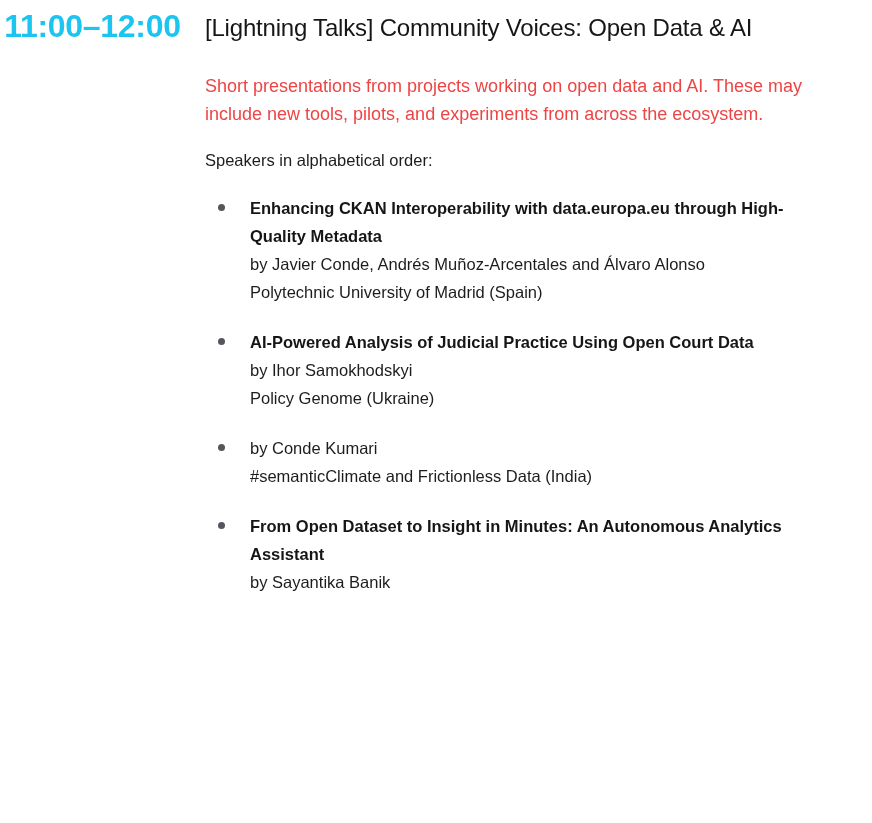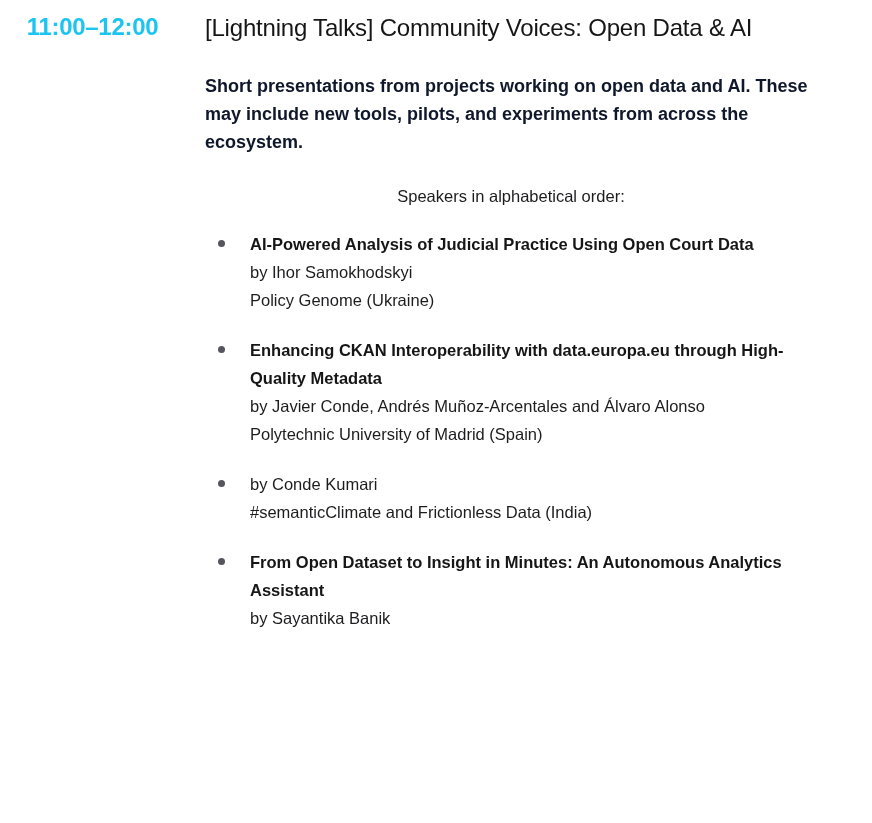--- a/index.html
+++ b/index.html
@@ -20,21 +20,21 @@
     display: flex;
     align-items: flex-start;
     padding-top: 10px;
   }
   .time-col {
     flex: 0 0 185px;
     width: 185px;
     text-align: center;
     margin-right: 20px;
     font-weight: 700;
-    font-size: 24px;
+    font-size: 32px;
     line-height: 33px;
     letter-spacing: -0.3px;
   }
   .time-col .time-line,
   .time-col .tz-line {
     display: block;
   }
   .content-col {
     flex: 1 1 auto;
     max-width: 612px;
@@ -42,32 +42,30 @@
   }
   .session-title {
     margin: 0 0 27px 0;
     font-size: 24px;
     line-height: 35px;
     font-weight: 400;
     letter-spacing: -0.2px;
     color: #161617;
   }
   .session-desc {
-    margin: 0 0 27px 0;
+    margin: 0 0 19px 0;
     font-size: 18px;
     line-height: 28px;
-    color: #0f172a;
-    font-weight: bold;
+    color: #ef4444;
   }
   .speakers-intro {
     margin: 0 0 21px 0;
     font-size: 16.5px;
     line-height: 26px;
     color: #1d1d1f;
-    text-align: center;
   }
   ul.talks-list {
     margin: 0;
     padding: 0 0 0 45px;
     list-style: none;
   }
   ul.talks-list li {
     position: relative;
     margin: 0 0 22px 0;
     font-size: 16.5px;
@@ -104,30 +102,30 @@
     <div class="content-col">
       <h1 class="session-title">[Lightning Talks] Community Voices: Open Data &amp; AI</h1>
 
       <p class="session-desc">Short presentations from projects working on open data and AI. These may include new tools, pilots, and experiments from across the ecosystem.</p>
 
       <p class="speakers-intro">Speakers in alphabetical order:</p>
 
       <ul class="talks-list">
   <li>
     <span class="bullet"></span>
-    <div class="talk-title">AI-Powered Analysis of Judicial Practice Using Open Court Data</div>
-    <div class="talk-speaker">by Ihor Samokhodskyi</div>
-    <div class="talk-affiliation">Policy Genome (Ukraine)</div>
+    <div class="talk-title">Enhancing CKAN Interoperability with data.europa.eu through High-Quality Metadata</div>
+    <div class="talk-speaker">by Javier Conde, Andrés Muñoz-Arcentales and Álvaro Alonso</div>
+    <div class="talk-affiliation">Polytechnic University of Madrid (Spain)</div>
   </li>
 
   <li>
     <span class="bullet"></span>
-    <div class="talk-title">Enhancing CKAN Interoperability with data.europa.eu through High-Quality Metadata</div>
-    <div class="talk-speaker">by Javier Conde, Andrés Muñoz-Arcentales and Álvaro Alonso</div>
-    <div class="talk-affiliation">Polytechnic University of Madrid (Spain)</div>
+    <div class="talk-title">AI-Powered Analysis of Judicial Practice Using Open Court Data</div>
+    <div class="talk-speaker">by Ihor Samokhodskyi</div>
+    <div class="talk-affiliation">Policy Genome (Ukraine)</div>
   </li>
 
   <li>
     <span class="bullet"></span>
     <div class="talk-speaker">by Conde Kumari</div>
     <div class="talk-affiliation">#semanticClimate and Frictionless Data (India)</div>
   </li>
 
 
   <li>

